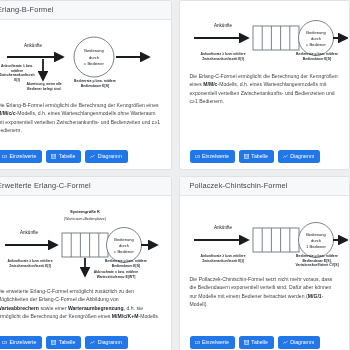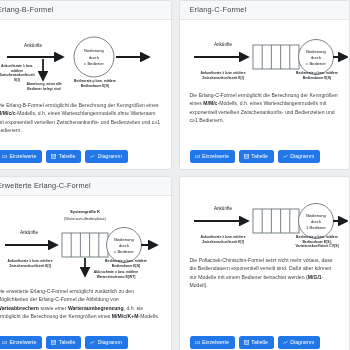--- a/index.html
+++ b/index.html
@@ -141,21 +141,20 @@
                 <polyline points="0.5,7.5 3,4.5 5,6 9.5,1.5" fill="none" stroke="#fff" stroke-width="1.2"></polyline>
               </svg>
           </span>
           <span>Diagramm</span>
         </button>
       </div>
     </div>
   </div>
 
   <div class="card">
-    <div class="card-header">Erlang-C-Formel</div>
     <div class="card-body">
       <div class="diagram">
         <svg width="158" height="62" viewBox="0 0 158 62">
           <defs>
             <marker id="ah2" markerWidth="6" markerHeight="6" refX="5" refY="3" orient="auto">
               <path d="M0,0 L6,3 L0,6 z" fill="#1a1d20"></path>
             </marker>
           </defs>
           <text class="lbl-b" x="33" y="20" text-anchor="middle">Ankünfte</text>
           <line x1="4" y1="31" x2="58" y2="31" stroke="#1a1d20" stroke-width="1.8" marker-end="url(#ah2)"></line>
@@ -277,20 +276,21 @@
                 <polyline points="0.5,7.5 3,4.5 5,6 9.5,1.5" fill="none" stroke="#fff" stroke-width="1.2"></polyline>
               </svg>
           </span>
           <span>Diagramm</span>
         </button>
       </div>
     </div>
   </div>
 
   <div class="card">
+    <div class="card-header">Pollaczek-Chintschin-Formel</div>
     <div class="card-body">
       <div class="diagram">
         <svg width="158" height="70" viewBox="0 0 158 70">
           <defs>
             <marker id="ah4" markerWidth="6" markerHeight="6" refX="5" refY="3" orient="auto">
               <path d="M0,0 L6,3 L0,6 z" fill="#1a1d20"></path>
             </marker>
           </defs>
           <text class="lbl-b" x="33" y="27" text-anchor="middle">Ankünfte</text>
           <line x1="4" y1="38" x2="58" y2="38" stroke="#1a1d20" stroke-width="1.8" marker-end="url(#ah4)"></line>

